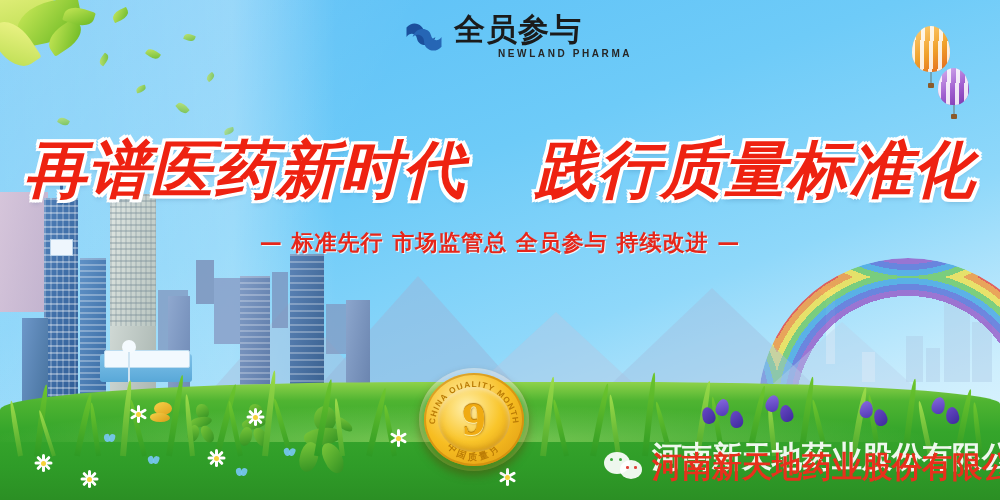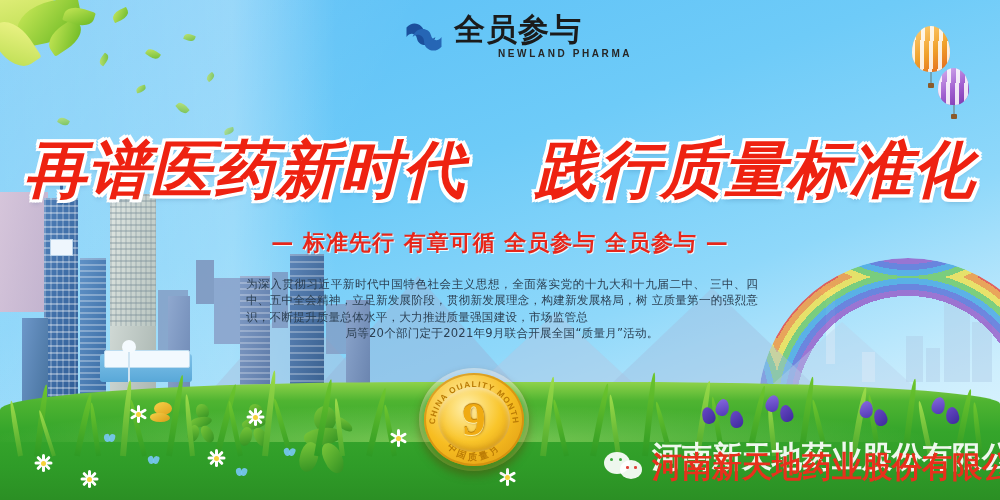--- a/index.html
+++ b/index.html
@@ -484,28 +484,22 @@
     </span>
   </div>
 
 
   <div id="headline">
     <span class="outlined">再谱医药新时代</span>
     <span class="gap"></span>
     <span class="outlined">践行质量标准化</span>
   </div>
 
-  <div id="tagline">— 标准先行  有章可循  全员参与  全员参与 —</div>
-
-  <div id="paragraph">
-    <span>为深入贯彻习近平新时代中国特色社会主义思想，全面落实党的十九大和十九届二中、</span>
-    <span>三中、四中、五中全会精神，立足新发展阶段，贯彻新发展理念，构建新发展格局，树</span>
-    <span>立质量第一的强烈意识，不断提升质量总体水平，大力推进质量强国建设，市场监管总</span>
-    <span class="last">局等20个部门定于2021年9月联合开展全国“质量月”活动。</span>
-  </div>
+  <div id="tagline">— 标准先行  市场监管总  全员参与  持续改进 —</div>
+
 
   <div id="wm">
     <span id="wmIcon">
       <span class="bub" style="left:0;top:4px;width:26px;height:22px;"></span>
       <span class="bub" style="left:16px;top:12px;width:22px;height:19px;"></span>
       <span style="position:absolute;left:6px;top:10px;width:3px;height:3px;border-radius:50%;background:#3ba93b;"></span>
       <span style="position:absolute;left:15px;top:10px;width:3px;height:3px;border-radius:50%;background:#3ba93b;"></span>
       <span style="position:absolute;left:22px;top:18px;width:2.6px;height:2.6px;border-radius:50%;background:#e0413a;"></span>
       <span style="position:absolute;left:30px;top:18px;width:2.6px;height:2.6px;border-radius:50%;background:#e0413a;"></span>
     </span>

